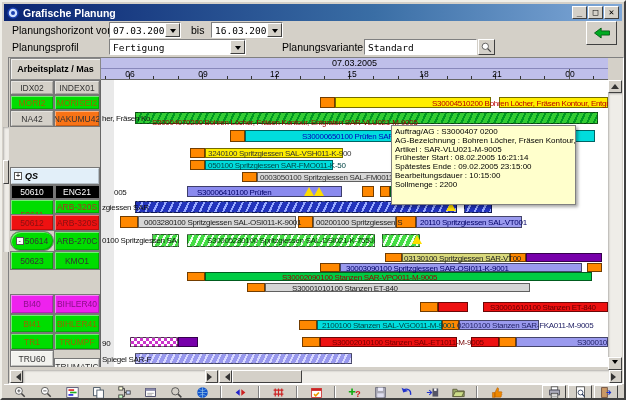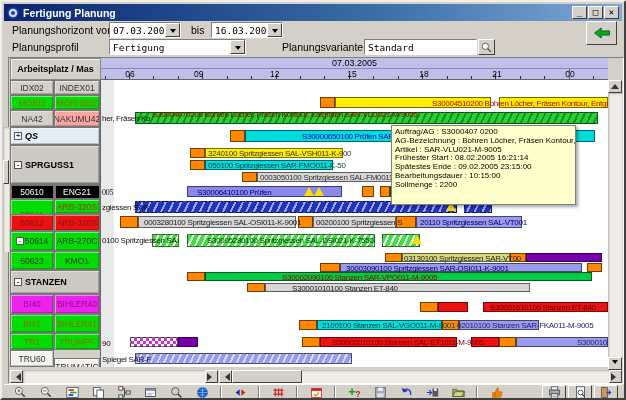--- a/index.html
+++ b/index.html
@@ -34,21 +34,21 @@
        font-size:9px;font-weight:bold;display:flex;align-items:center;justify-content:center;white-space:nowrap;}
   .dateband{position:absolute;left:99px;top:56px;width:507px;height:11px;background:#bfbfea;
        border-bottom:1px solid #8888bb;font-size:9px;text-align:center;line-height:11px;}
   .hourband{position:absolute;left:99px;top:67px;width:507px;height:11px;background:#bfbfea;
        border-bottom:1px solid #666;font-size:8.5px;}
   #plot{position:absolute;left:99px;top:78px;width:507px;height:287px;background:#fff;overflow:hidden;}
   #leftrows{position:absolute;left:8px;top:78px;width:91px;height:287px;background:#d4d0c8;overflow:hidden;
        border-right:1px solid #666;}
   .cell{position:absolute;border:1px solid #777;box-shadow:inset 1px 1px 0 rgba(255,255,255,.45), inset -1px -1px 0 rgba(0,0,0,.2);
        font-size:8.5px;display:flex;align-items:center;justify-content:center;overflow:hidden;white-space:nowrap;}
-  .gcell{justify-content:flex-start;padding-left:3px;font-weight:bold;font-size:9px;}
+  .gcell{justify-content:flex-start;padding-left:3px;font-weight:bold;font-size:9px;margin-top:40px;}
   .expbox{width:8px;height:8px;border:1px solid #555;background:#fff;font-size:7px;line-height:6px;
        text-align:center;margin-right:3px;color:#333;flex:0 0 auto;}
   .seg{position:absolute;border:1px solid rgba(0,0,0,.55);}
   .h-gdark{background:repeating-linear-gradient(115deg,#33cc33 0 4px,#009922 4px 6px);}
   .h-glight{background:repeating-linear-gradient(115deg,#44dd44 0 4px,#eaffea 4px 6px);}
   .h-navy{background:repeating-linear-gradient(115deg,#2233bb 0 5px,#99aaff 5px 7px);}
   .h-peri{background:repeating-linear-gradient(115deg,#9999ee 0 4px,#d8d8ff 4px 6px);}
   .h-mag{background:conic-gradient(#cc33cc 0 25%,#fff 0 50%,#cc33cc 0 75%,#fff 0) 0 0/6px 6px;}
   .barlbl{position:absolute;font-size:8px;letter-spacing:-0.3px;white-space:nowrap;line-height:9px;}
   .warn{position:absolute;width:10px;height:9px;background:#ffdd00;
@@ -74,21 +74,21 @@
 <body>
 
 <div class="win">
   <div class="titlebar">
     <span style="display:inline-flex;">
       <svg width="12" height="12" viewBox="0 0 12 12">
           <circle cx="6" cy="6" r="5" fill="#cfe0ff" stroke="#1a3fae" stroke-width="1.5"></circle>
           <circle cx="6" cy="6" r="2" fill="#1a3fae"></circle>
         </svg>
     </span>
-    <span class="title-text">Fertigung Planung</span>
+    <span class="title-text">Grafische Planung</span>
     <span class="winbtn">_</span>
     <span class="winbtn">□</span>
     <span class="winbtn">✕</span>
   </div>
 
   <div class="controls">
     <span class="lbl" style="left:8px;top:3px;">Planungshorizont von</span>
     <div class="combo" style="left:105px;top:1px;width:72px;">
       <span class="val">07.03.2005</span>
       <span class="drop">
@@ -150,21 +150,21 @@
       <div style="position: absolute; left: 296.73px; bottom: 0px; width: 1px; height: 3px; background: rgb(51, 51, 51);"></div>
       <div style="position: absolute; left: 321.16px; bottom: 0px; width: 1px; height: 5px; background: rgb(51, 51, 51);"></div>
       <div style="position: absolute; left: 345.59px; bottom: 0px; width: 1px; height: 3px; background: rgb(51, 51, 51);"></div>
       <div style="position: absolute; left: 370.02px; bottom: 0px; width: 1px; height: 3px; background: rgb(51, 51, 51);"></div>
       <div style="position: absolute; left: 394.45px; bottom: 0px; width: 1px; height: 5px; background: rgb(51, 51, 51);"></div>
       <div style="position: absolute; left: 418.88px; bottom: 0px; width: 1px; height: 3px; background: rgb(51, 51, 51);"></div>
       <div style="position: absolute; left: 443.31px; bottom: 0px; width: 1px; height: 3px; background: rgb(51, 51, 51);"></div>
       <div style="position: absolute; left: 467.74px; bottom: 0px; width: 1px; height: 5px; background: rgb(51, 51, 51);"></div>
       <div style="position: absolute; left: 492.17px; bottom: 0px; width: 1px; height: 3px; background: rgb(51, 51, 51);"></div>
       <div style="position: absolute; left: 20px; top: 0px; width: 18px; text-align: center;">06</div>
-      <div style="position: absolute; left: 93px; top: 0px; width: 18px; text-align: left;">09</div>
+      <div style="position: absolute; left: 93px; top: 0px; width: 18px; text-align: center;">09</div>
       <div style="position: absolute; left: 169px; top: 0px; width: 18px; ">12</div>
       <div style="position: absolute; left: 242px; top: 0px; width: 18px; text-align: center;">15</div>
       <div style="position: absolute; left: 314px; top: 0px; width: 18px; text-align: center;">18</div>
       <div style="position: absolute; left: 387px; top: 0px; width: 18px; text-align: center;">21</div>
       <div style="position: absolute; left: 460px; top: 0px; width: 18px; text-align: center;">00</div>
       <div style="position: absolute; left: 468px; top: 0px; width: 1px; height: 11px; background: rgb(85, 85, 85);"></div>
     </div>
 
   <div id="leftrows">
       <div class="cell" style="left: 0px; top: 0px; width: 44px; height: 15px; background: rgb(212, 208, 200); color: rgb(51, 51, 51);">
@@ -175,21 +175,21 @@
       </div>
       <div class="cell" style="left: 0px; top: 15px; width: 44px; height: 15px; background: rgb(0, 221, 0); color: rgb(153, 102, 0);">
         <span>MORI2</span>
       </div>
       <div class="cell" style="left: 44px; top: 15px; width: 46px; height: 15px; background: rgb(0, 221, 0); color: rgb(153, 102, 0);">
         <span>MORISEI2</span>
       </div>
       <div class="cell" style="left: 0px; top: 30px; width: 44px; height: 17px; background: rgb(212, 208, 200); color: rgb(51, 51, 51);">
         <span>NA42</span>
       </div>
-      <div class="cell" style="left: 44px; top: 30px; width: 46px; height: 17px; background: #fca5a5; color: rgb(51, 51, 51);">
+      <div class="cell" style="left: 44px; top: 30px; width: 46px; height: 17px; background: #f97316; color: rgb(51, 51, 51);">
         <span>NAKUMU42</span>
       </div>
       <div class="cell gcell" style="left: 0px; top: 47px; width: 90px; height: 18px; background: rgb(226, 239, 249);">
         <div class="expbox" style="position: static;">+</div>
         <span style="font-style: italic;">QS</span>
       </div>
       <div class="cell gcell" style="left: 0px; top: 65px; width: 90px; height: 39px; background: rgb(204, 200, 194);">
         <div class="expbox" style="position: static;">-</div>
         <span>SPRGUSS1</span>
       </div>
@@ -204,21 +204,21 @@
       </div>
       <div class="cell" style="left: 44px; top: 119px; width: 46px; height: 15px; background: rgb(0, 221, 0); color: rgb(170, 51, 34);">
         <span>ARB-320S</span>
       </div>
       <div class="cell" style="left: 0px; top: 134px; width: 44px; height: 17px; background: rgb(238, 17, 17); color: rgb(136, 17, 17);">
         <span>50612</span>
       </div>
       <div class="cell" style="left: 44px; top: 134px; width: 46px; height: 17px; background: rgb(238, 17, 17); color: rgb(136, 17, 17);">
         <span>ARB-320S</span>
       </div>
-      <div class="cell" style="left: 0px; top: 151px; width: 44px; height: 20px; background: rgb(0, 221, 0); color: rgb(51, 51, 51);">
+      <div class="cell" style="left: 0px; top: 151px; width: 44px; height: 20px; background: rgb(0, 221, 0); color: rgb(51, 51, 51); border-radius: 10px;">
         <div class="expbox" style="position: static; margin-right: 1px;">-</div>
         <span>50614</span>
       </div>
       <div class="cell" style="left: 44px; top: 151px; width: 46px; height: 20px; background: rgb(0, 221, 0); color: rgb(51, 51, 51);">
         <span>ARB-270C</span>
       </div>
       <div class="cell" style="left: 0px; top: 171px; width: 44px; height: 19px; background: rgb(0, 221, 0); color: rgb(51, 51, 51);">
         <span>50623</span>
       </div>
       <div class="cell" style="left: 44px; top: 171px; width: 46px; height: 19px; background: rgb(0, 221, 0); color: rgb(51, 51, 51);">
@@ -303,26 +303,26 @@
       <div class="seg h-mag" style="left: 29px; top: 257px; width: 48px; height: 10px;"></div>
       <div class="seg " style="left: 77px; top: 257px; width: 20px; height: 10px; background: rgb(119, 0, 170);"></div>
       <div class="seg " style="left: 201px; top: 257px; width: 18px; height: 10px; background: rgb(255, 136, 0);"></div>
       <div class="seg " style="left: 219px; top: 257px; width: 137px; height: 10px; background: rgb(238, 17, 17);"></div>
       <div class="seg " style="left: 370px; top: 257px; width: 28px; height: 10px; background: rgb(238, 17, 17);"></div>
       <div class="seg " style="left: 398px; top: 257px; width: 17px; height: 10px; background: rgb(255, 136, 0);"></div>
       <div class="seg " style="left: 415px; top: 257px; width: 92px; height: 10px; background: rgb(154, 154, 238);"></div>
       <div class="seg h-peri" style="left: 34px; top: 273px; width: 217px; height: 11px;"></div>
       <div class="barlbl" style="left: 331px; top: 19px; color: rgb(187, 0, 0);">S30004510200 Bohren Löcher, Fräsen Kontour, Entgraten SAR-FKA021-M-9</div>
       <div class="barlbl" style="left: 1px; top: 34px; color: rgb(17, 17, 17);">her, Fräsen Ko</div>
-      <div class="barlbl" style="left: 51px; top: 30px; color: rgb(153, 0, 0);">S30004070200 Bohren Löcher, Fräsen Kontour, Entgraten SAR-VLU021-M-9005</div>
+      <div class="barlbl" style="left: 51px; top: 38px; color: rgb(153, 0, 0);">S30004070200 Bohren Löcher, Fräsen Kontour, Entgraten SAR-VLU021-M-9005</div>
       <div class="barlbl" style="left: 201px; top: 52px; color: rgb(0, 0, 187);">S30000650100 Prüfen SAR-VLU-9005</div>
       <div class="barlbl" style="left: 107px; top: 69px; color: rgb(51, 51, 51);">3240100 Spritzgiessen SAL-VSH011-K-900</div>
       <div class="barlbl" style="left: 107px; top: 81px; color: rgb(0, 68, 68);">050100 Spritzgiessen SAR-FMO011-K-50</div>
       <div class="barlbl" style="left: 159px; top: 93px; color: rgb(51, 51, 51);">0003050100 Spritzgiessen SAL-FM0011-K-7036</div>
-      <div class="barlbl" style="left: 1px; top: 108px; color: rgb(17, 17, 17); font-family: Liberation Serif, serif;">005</div>
+      <div class="barlbl" style="left: 13px; top: 108px; color: rgb(17, 17, 17);">005</div>
       <div class="barlbl" style="left: 96px; top: 108px; color: rgb(0, 0, 102);">S30006410100 Prüfen</div>
       <div class="barlbl" style="left: 1px; top: 123px; color: rgb(17, 17, 17);">zgiessen SAR</div>
       <div class="barlbl" style="left: 43px; top: 138px; color: rgb(34, 34, 34);">0003280100 Spritzgiessen SAL-OSI011-K-9001</div>
       <div class="barlbl" style="left: 215px; top: 138px; color: rgb(34, 34, 34);">00200100 Spritzgiessen S</div>
       <div class="barlbl" style="left: 319px; top: 138px; color: rgb(0, 0, 102);">20110 Spritzgiessen SAL-VT001</div>
       <div class="barlbl" style="left: 1px; top: 156px; color: rgb(17, 17, 17);">0100 Spritzgiessen SA</div>
       <div class="barlbl" style="left: 106px; top: 156px; color: rgb(0, 51, 0);">S30005280100 Spritzgiessen SAL-DSI021-K-7550</div>
       <div class="barlbl" style="left: 303px; top: 174px; color: rgb(34, 34, 34);">03130100 Spritzgiessen SAR-VT00</div>
       <div class="barlbl" style="left: 245px; top: 184px; color: rgb(0, 0, 102);">30003090100 Spritzgiessen SAR-OSI011-K-9001</div>
       <div class="barlbl" style="left: 181px; top: 193px; color: rgb(153, 0, 0);">S30002090100 Stanzen SAR-VPO011-M-9005</div>

